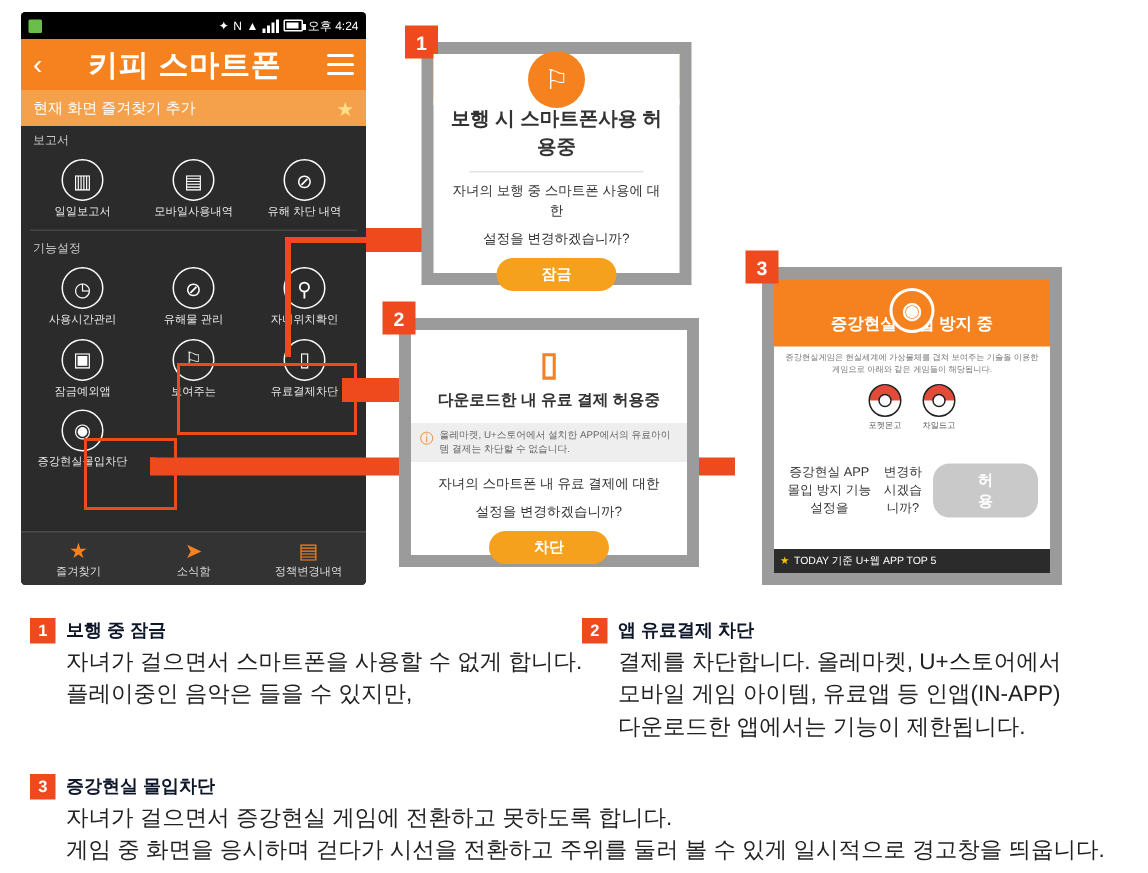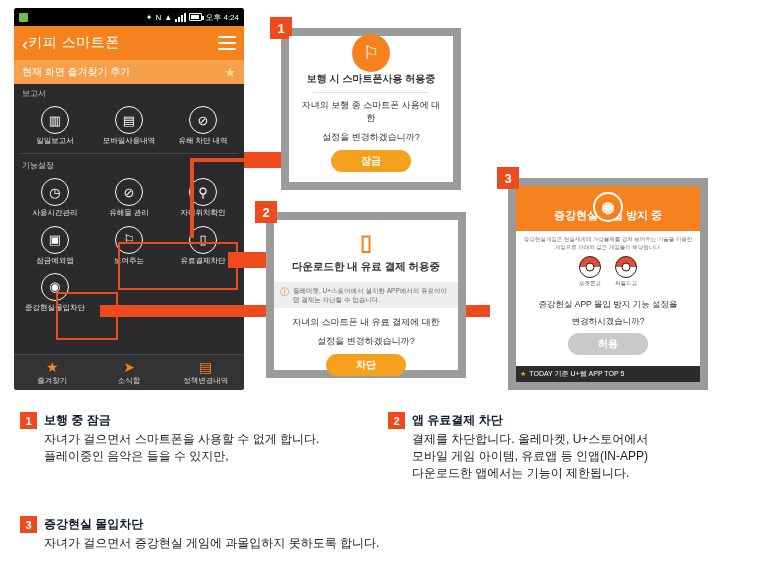--- a/index.html
+++ b/index.html
@@ -78,22 +78,23 @@
     height: 34px;
     background: #f5821f;
     display: flex;
     align-items: center;
     padding: 0 8px;
     color: #fff;
   }
   .app-bar .back { font-size: 19px; line-height: 1; cursor: pointer; }
   .app-bar .title {
     flex: 1;
-    font-size: 14px;
-    font-weight: normal;
+    text-align: center;
+    font-size: 20px;
+    font-weight: bold;
     letter-spacing: .5px;
   }
   .app-bar .menu {
     width: 18px; height: 14px;
     display: flex; flex-direction: column; justify-content: space-between;
   }
   .app-bar .menu i { display:block; height:2px; background:#fff; border-radius:1px;}
 
   .shortcut-bar {
     height: 24px;
@@ -297,21 +298,21 @@
     position: absolute;
     left: 24px; top: 0;
     color: #0f172a;
     font-size: 12px;
     font-weight: bold;
     white-space: nowrap;
   }
   .lg-body {
     position: absolute;
     left: 24px; top: 19px;
-    font-size: 12px;
+    font-size: 15px;
     color: #222;
     line-height: 1.42;
   }
   .lg-body div { white-space: nowrap; }
   .blackout {
     position: absolute;
     background: #000;
   }
 </style>
 </head>
@@ -432,21 +433,21 @@
   <div class="conn" style="left:228px; top:252px; width:44px; height:16px;"></div>
   <div class="conn" style="left:100px; top:305px; width:4px; height:8px;"></div>
   <div class="conn" style="left:100px; top:305px; width:390px; height:12px;"></div>
 
   <div class="callout" style="left:281px; top:28px; width:180px; height:162px;">
     <div class="card">
       <div class="card-head">
         <span class="head-badge">⚐</span>
       </div>
       <div class="card-body">
-        <div style="font-weight:bold;font-size:10px;color:#333;margin-top:-4px;">보행 시 스마트폰사용 허용중</div>
+        <div style="font-weight:bold;font-size:13px;color:#333;margin-top:-4px;">보행 시 스마트폰사용 허용중</div>
         <div style="height:1px;width:80%;background:#e2e2e2;"></div>
         <div>자녀의 보행 중 스마트폰 사용에 대한</div>
         <div>설정을 변경하겠습니까?</div>
         <button class="pill-btn">잠금</button>
       </div>
     </div>
     <div class="badge-num" style="left:-11px; top:-11px;">1</div>
   </div>
 
   <div style="position:absolute;left:289px;top:36px;width:164px;height:34px;background:#ffffff;"></div>
@@ -483,21 +484,21 @@
       <div class="ar-row">
         <div class="ar-item">
           <span class="ar-ball"></span>
           <span class="ar-cap">포켓몬고</span>
         </div>
         <div class="ar-item">
           <span class="ar-ball"></span>
           <span class="ar-cap">차일드고</span>
         </div>
       </div>
-      <div style="flex:1;width:100%;display:flex;flex-direction:column;align-items:center;justify-content:center;gap:5px;font-size:8.5px;color:#333;text-align:center;padding:0 8px;">
+      <div style="flex:1;width:100%;display:flex;align-items:center;justify-content:center;gap:5px;font-size:8.5px;color:#333;text-align:center;padding:0 8px;">
         <div>증강현실 APP 몰입 방지 기능 설정을</div>
         <div>변경하시겠습니까?</div>
         <button class="pill-btn gray">허용</button>
       </div>
       <div class="today-bar">
         <span class="st">★</span>
         <span>TODAY 기준 U+웹 APP TOP 5</span>
       </div>
     </div>
     <div class="badge-num" style="left:-11px; top:-11px;">3</div>
@@ -519,19 +520,20 @@
       <div>결제를 차단합니다. 올레마켓, U+스토어에서</div>
       <div>모바일 게임 아이템, 유료앱 등 인앱(IN-APP)</div>
       <div>다운로드한 앱에서는 기능이 제한됩니다.</div>
     </div>
   </div>
 
   <div class="legend-item" style="left:20px; top:516px; width:730px; height:66px;">
     <span class="lg-num">3</span>
     <span class="lg-title">증강현실 몰입차단</span>
     <div class="lg-body">
-      <div>자녀가 걸으면서 증강현실 게임에 과몰입하지 못하도록 합니다.</div>
+      <div>자녀가 걸으면서 증강현실 게임에 전환하고 못하도록 합니다.</div>
+      <div>게임 중 화면을 응시하며 걷다가 시선을 전환하고 주위를 둘러 볼 수 있게 일시적으로 경고창을 띄웁니다.</div>
     </div>
   </div>
 
   <div class="blackout" style="left:44px; top:424px; width:330px; height:17px; mix-blend-mode:multiply; opacity:0;"></div>
 
 </div>
 
 </body></html>

